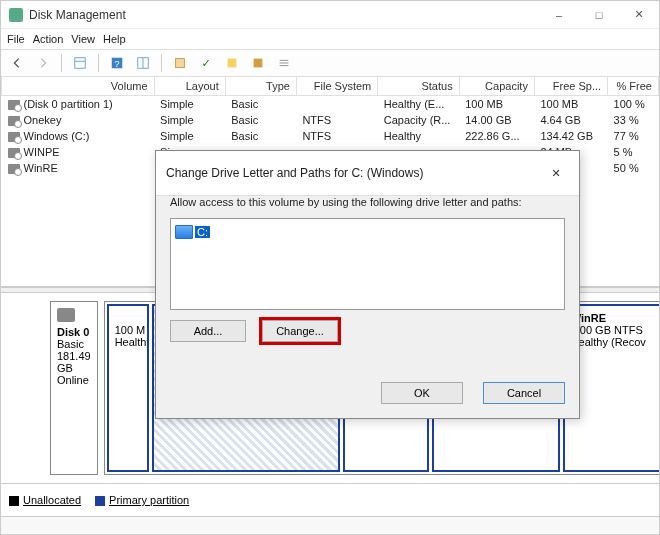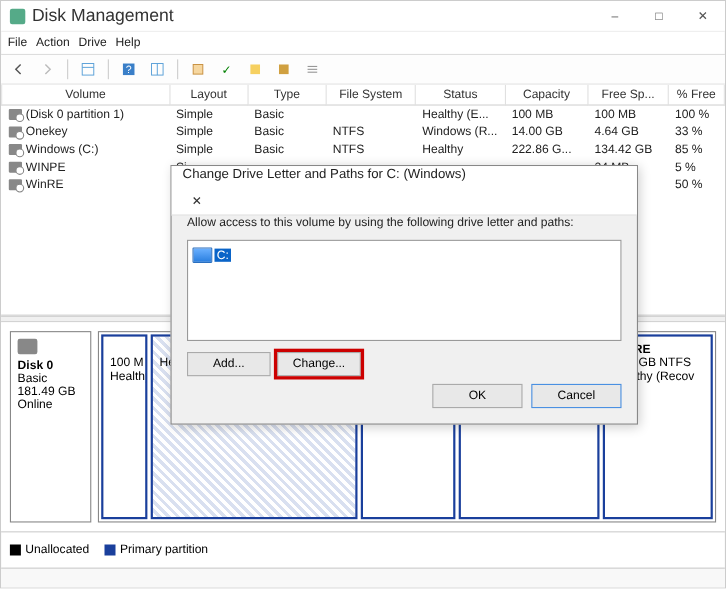--- a/index.html
+++ b/index.html
@@ -1,61 +1,61 @@
 <!DOCTYPE html>
 <html><head>
 <meta charset="utf-8">
 <style>
   * { box-sizing: border-box; font-family: "Segoe UI", Tahoma, sans-serif; font-size: 11px; }
   body { margin: 0; background: #f0f0f0; width: 660px; height: 535px; overflow: hidden; }
   .window { width: 100%; height: 100%; background: #fff; display: flex; flex-direction: column; border: 1px solid #ccc; }
   .titlebar { height: 28px; display: flex; align-items: center; padding: 0 8px; background: #fff; border-bottom: 1px solid #eee; }
-  .titlebar .title { flex: 1; font-size: 16px; color: #333; }
+  .titlebar .title { flex: 1; font-size: 12px; color: #333; }
   .winbtns { display: flex; gap: 0; margin-right: -8px; }
   .winbtn { width: 40px; height: 28px; display: flex; align-items: center; justify-content: center; color: #555; }
   .menubar { height: 20px; display: flex; align-items: center; padding: 0 6px; gap: 8px; color: #222; }
   .menubar span { cursor: default; }
   .toolbar { height: 28px; display: flex; align-items: center; padding: 0 6px; gap: 6px; border-top: 1px solid #ddd; border-bottom: 1px solid #ddd; background: #fdfdfd; }
   .tbtn { width: 20px; height: 20px; display: flex; align-items: center; justify-content: center; border: 1px solid transparent; color: #555; }
   .tbtn svg { width: 14px; height: 14px; }
   .sep { width: 1px; height: 18px; background: #ccc; margin: 0 2px; }
   .table-wrap { flex: 0 0 auto; border-bottom: 1px solid #ccc; background: #fff; position: relative; height: 210px; overflow: hidden; }
   table { border-collapse: collapse; width: 100%; table-layout: fixed; }
-  th { text-align: center; padding: 3px 6px; font-weight: normal; background: #fff; border: 1px solid #e0e0e0; border-top: none; color: #333; white-space: nowrap; overflow: hidden; }
+  th { text-align: right; padding: 3px 6px; font-weight: normal; background: #fff; border: 1px solid #e0e0e0; border-top: none; color: #333; white-space: nowrap; overflow: hidden; }
   td { padding: 2px 6px; color: #222; white-space: nowrap; overflow: hidden; text-overflow: ellipsis; }
   .vol-icon { display: inline-block; width: 12px; height: 10px; background: #888; border-radius: 1px; margin-right: 4px; vertical-align: middle; position: relative; }
   .vol-icon::after { content:""; position:absolute; right:-2px; bottom:-2px; width:6px; height:6px; border:1px solid #888; border-radius:50%; background:#fff; }
   .gap { height: 6px; background: #f0f0f0; border-top: 1px solid #ccc; border-bottom: 1px solid #ccc; }
   .diskpane { flex: 1; background: #fff; padding: 8px; display: flex; gap: 6px; overflow: hidden; }
-  .diskinfo { width: 100px; border: 1px solid #888; padding: 6px; }
+  .diskinfo { width: 100px; border: 1px solid #888; padding: 6px; margin-left: 41px; }
   .diskinfo .dicon { width: 18px; height: 14px; background: #888; border-radius: 2px; margin-bottom: 4px; }
   .diskinfo b { font-weight: bold; font-size: 11px; }
   .parts { flex: 1; display: flex; gap: 3px; border: 1px solid #888; padding: 2px; }
   .part { border: 2px solid #1a3f9c; padding: 6px 6px; overflow: hidden; white-space: nowrap; display: flex; flex-direction: column; justify-content: flex-start; }
   .part.hatched { background: repeating-linear-gradient(45deg, #fff, #fff 3px, #d9e0f0 3px, #d9e0f0 6px); }
-  .legend { height: 22px; border-top: 1px solid #ccc; display: flex; align-items: center; gap: 14px; padding: 16px 8px; }
+  .legend { height: 22px; border-top: 1px solid #ccc; display: flex; align-items: center; gap: 14px; padding: 16px 8px; text-decoration: underline; }
   .legend .sw { width: 10px; height: 10px; display: inline-block; margin-right: 4px; vertical-align: middle; }
   .statusbar { height: 18px; border-top: 1px solid #ccc; background: #f8f8f8; }
 
   
   .dialog { position: absolute; left: 155px; top: 150px; width: 425px; background: #f0f0f0; border: 1px solid #888; box-shadow: 2px 2px 10px rgba(0,0,0,.2); z-index: 10; }
-  .dlg-title { height: 45px; display: flex; padding: 0 10px; background: #fff; border-bottom: 1px solid #ddd; flex-direction: column; }
+  .dlg-title { height: 45px; display: flex; align-items: center; padding: 0 10px; background: #fff; border-bottom: 1px solid #ddd; }
   .dlg-title span { flex: 1; font-size: 12px; color: #222; }
   .dlg-close { width: 26px; height: 26px; display:flex; align-items:center; justify-content:center; color:#333; }
   .dlg-body { padding: 0 14px 14px; }
   .dlg-body .hint { margin-bottom: 10px; color: #222; }
   .listbox { background: #fff; border: 1px solid #999; height: 92px; padding: 4px; overflow: auto; }
   .listitem { display: flex; align-items: center; gap: 2px; height: 18px; }
   .listitem.selected .dtext { background: #0a64c8; color: #fff; padding: 0 2px; }
   .drive-glyph { width: 18px; height: 14px; background: linear-gradient(#6ab0ff,#2a7fe0); border: 1px solid #2a6fbf; border-radius: 1px; position: relative; }
-  .btnrow { display: flex; gap: 6px; margin-top: 10px; }
+  .btnrow { display: flex; gap: 16px; margin-top: 10px; }
   .btn { min-width: 76px; height: 22px; background: #e8e8e8; border: 1px solid #aaa; display:flex; align-items:center; justify-content:center; cursor: default; }
   .btn.highlight { outline: 3px solid #c00; outline-offset: 0; }
   .btn.primary { border-color: #4a90e2; }
-  .dlg-footer { display:flex; justify-content:flex-end; gap: 8px; margin-top: 7px; }
+  .dlg-footer { display:flex; justify-content:flex-end; gap: 20px; margin-top: 40px; }
   .dlg-footer .btn { min-width: 82px; }
 
   col.c1{width:150px;} col.c2{width:70px;} col.c3{width:70px;} col.c4{width:80px;} col.c5{width:80px;} col.c6{width:74px;} col.c7{width:72px;} col.c8{width:50px;}
 </style>
 </head>
 <body>
 
 <div class="window">
   <div class="titlebar">
     <span style="width:14px;height:14px;background:#5a8;margin-right:6px;border-radius:2px;display:inline-block;"></span>
@@ -63,21 +63,21 @@
     <div class="winbtns">
       <div class="winbtn">–</div>
       <div class="winbtn">□</div>
       <div class="winbtn">✕</div>
     </div>
   </div>
 
   <div class="menubar">
     <span>File</span>
     <span>Action</span>
-    <span>Drive</span>
+    <span>View</span>
     <span>Help</span>
   </div>
 
   <div class="toolbar">
     <div class="tbtn">
         <svg viewBox="0 0 16 16">
           <path d="M10 3 5 8l5 5" fill="none" stroke="#555" stroke-width="1.5"></path>
         </svg>
       </div>
     <div class="tbtn">
@@ -164,34 +164,34 @@
             <td>Healthy (E...</td>
             <td>100 MB</td>
             <td>100 MB</td>
             <td>100 %</td>
           </tr>
           <tr>
             <td><span class="vol-icon"></span>Onekey</td>
             <td>Simple</td>
             <td>Basic</td>
             <td>NTFS</td>
-            <td>Windows (R...</td>
+            <td>Capacity (R...</td>
             <td>14.00 GB</td>
             <td>4.64 GB</td>
             <td>33 %</td>
           </tr>
           <tr>
             <td><span class="vol-icon"></span>Windows (C:)</td>
             <td>Simple</td>
             <td>Basic</td>
             <td>NTFS</td>
             <td>Healthy</td>
             <td>222.86 G...</td>
             <td>134.42 GB</td>
-            <td>85 %</td>
+            <td>77 %</td>
           </tr>
           <tr>
             <td><span class="vol-icon"></span>WINPE</td>
             <td>Si</td>
             <td></td>
             <td></td>
             <td></td>
             <td></td>
             <td>24 MB</td>
             <td>5 %</td>

